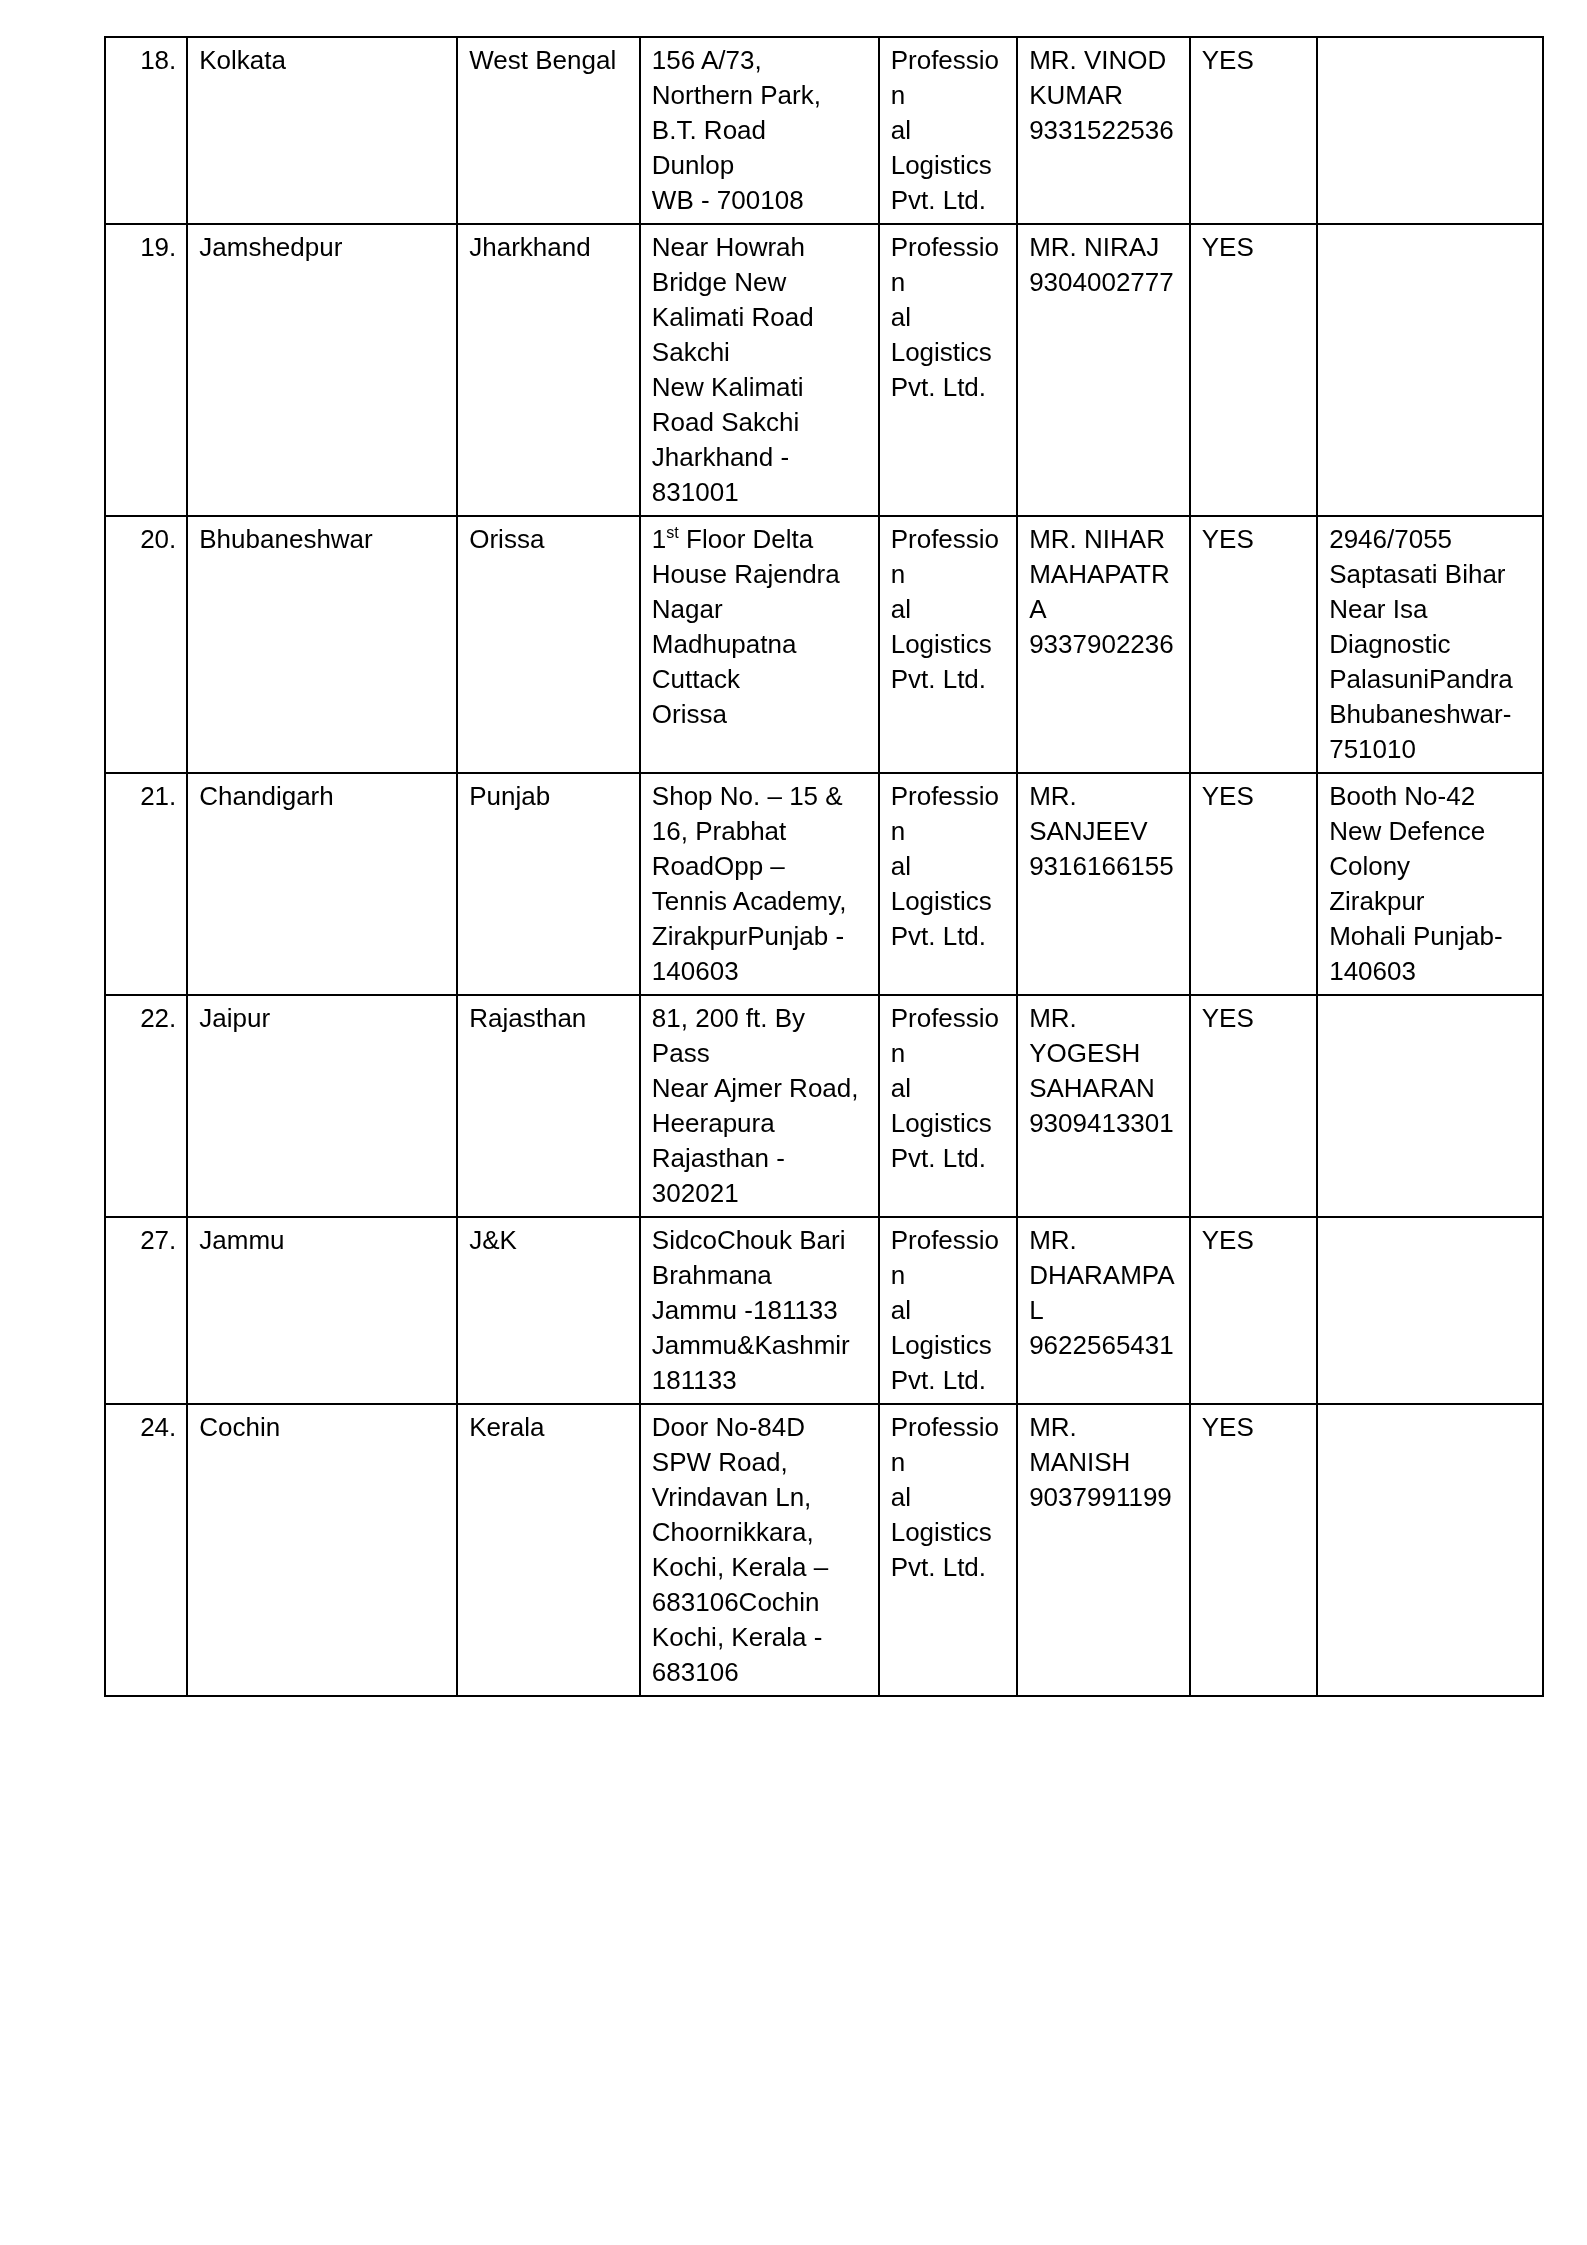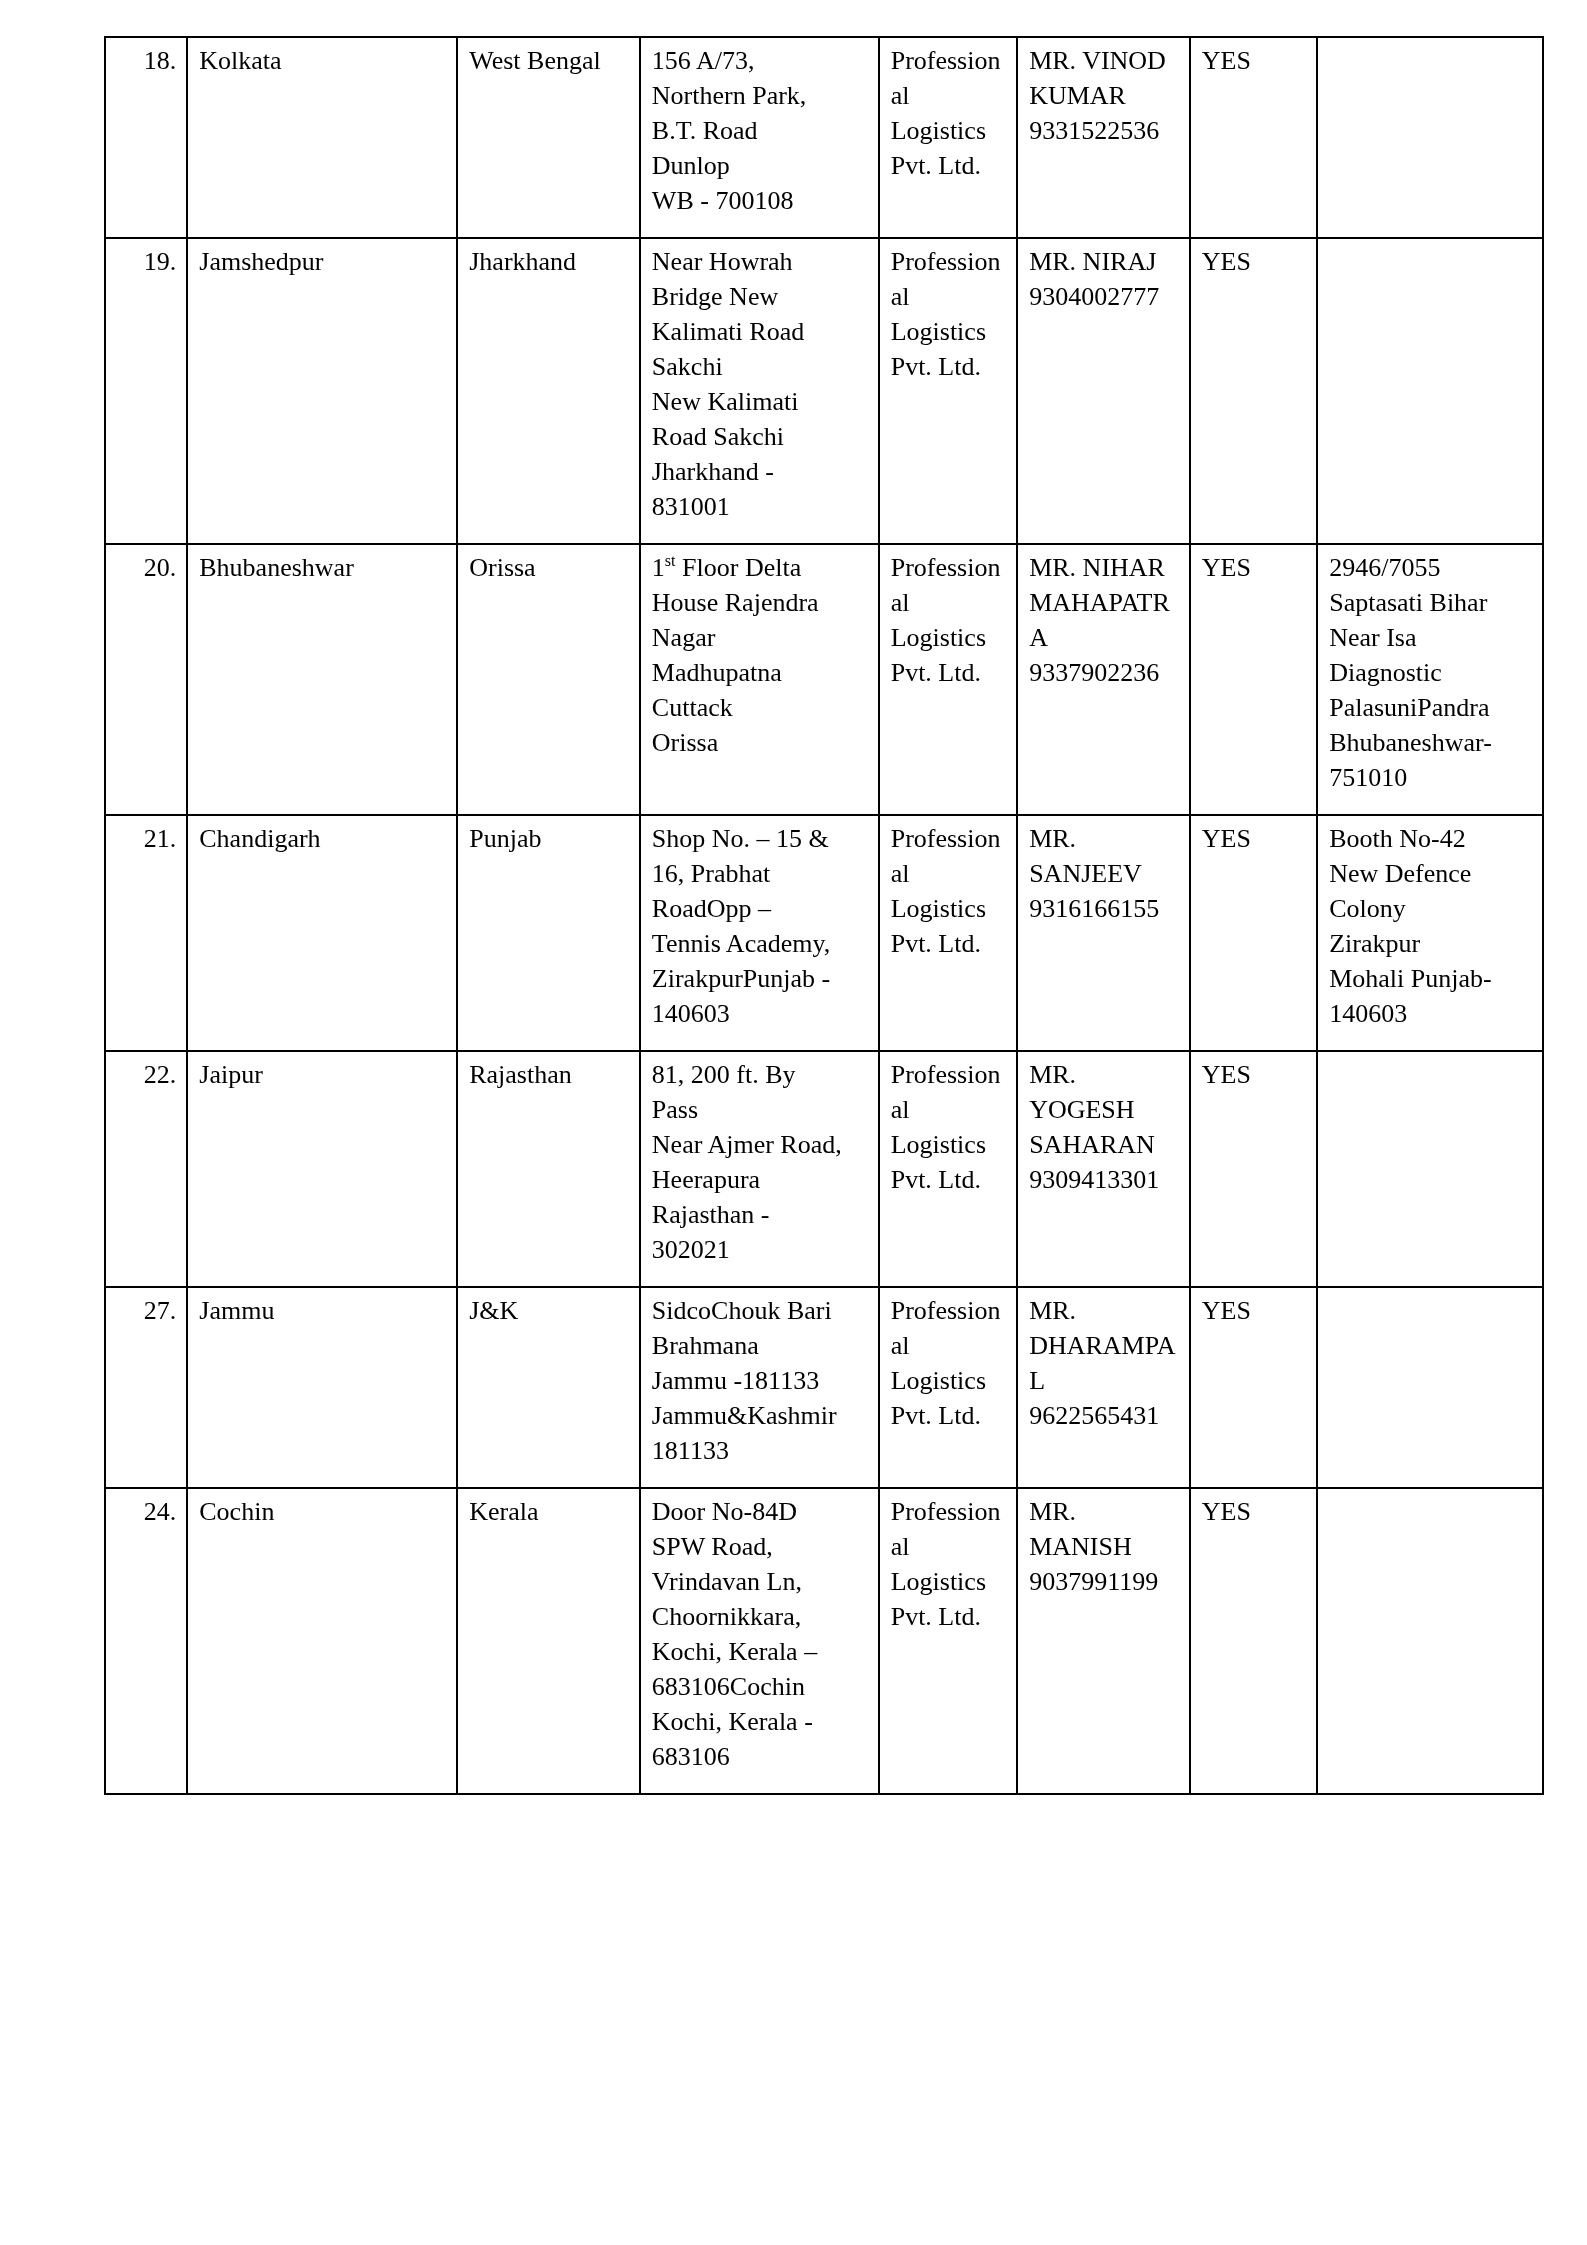--- a/index.html
+++ b/index.html
@@ -26,24 +26,23 @@
     width: 1440px;
     border-collapse: collapse;
     table-layout: fixed;
     font-size: 26px;
     line-height: 35px;
     color: #000000;
   }
   table.branches td {
     border: 2px solid #000000;
     vertical-align: top;
-    padding: 5px 10px 19px 11px;
+    padding: 5px 10px 5px 11px;
     overflow-wrap: break-word;
     background: #ffffff;
-    font-family: Liberation Serif, serif;
   }
   td.col-serial {
     text-align: right;
     padding-right: 13px;
   }
   sup {
     font-size: 0.62em;
     line-height: 0;
     vertical-align: super;
   }

